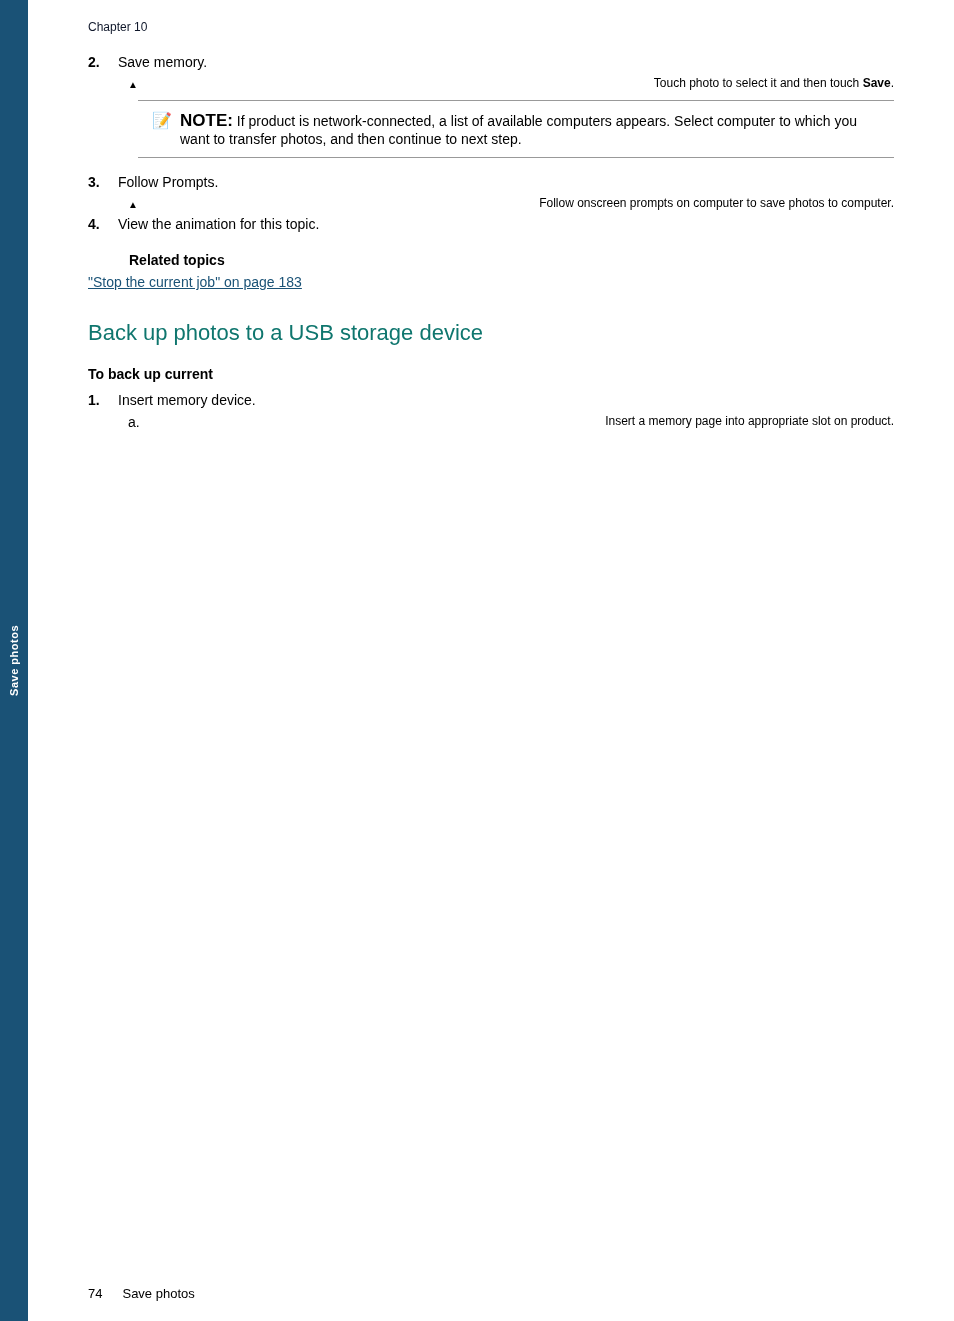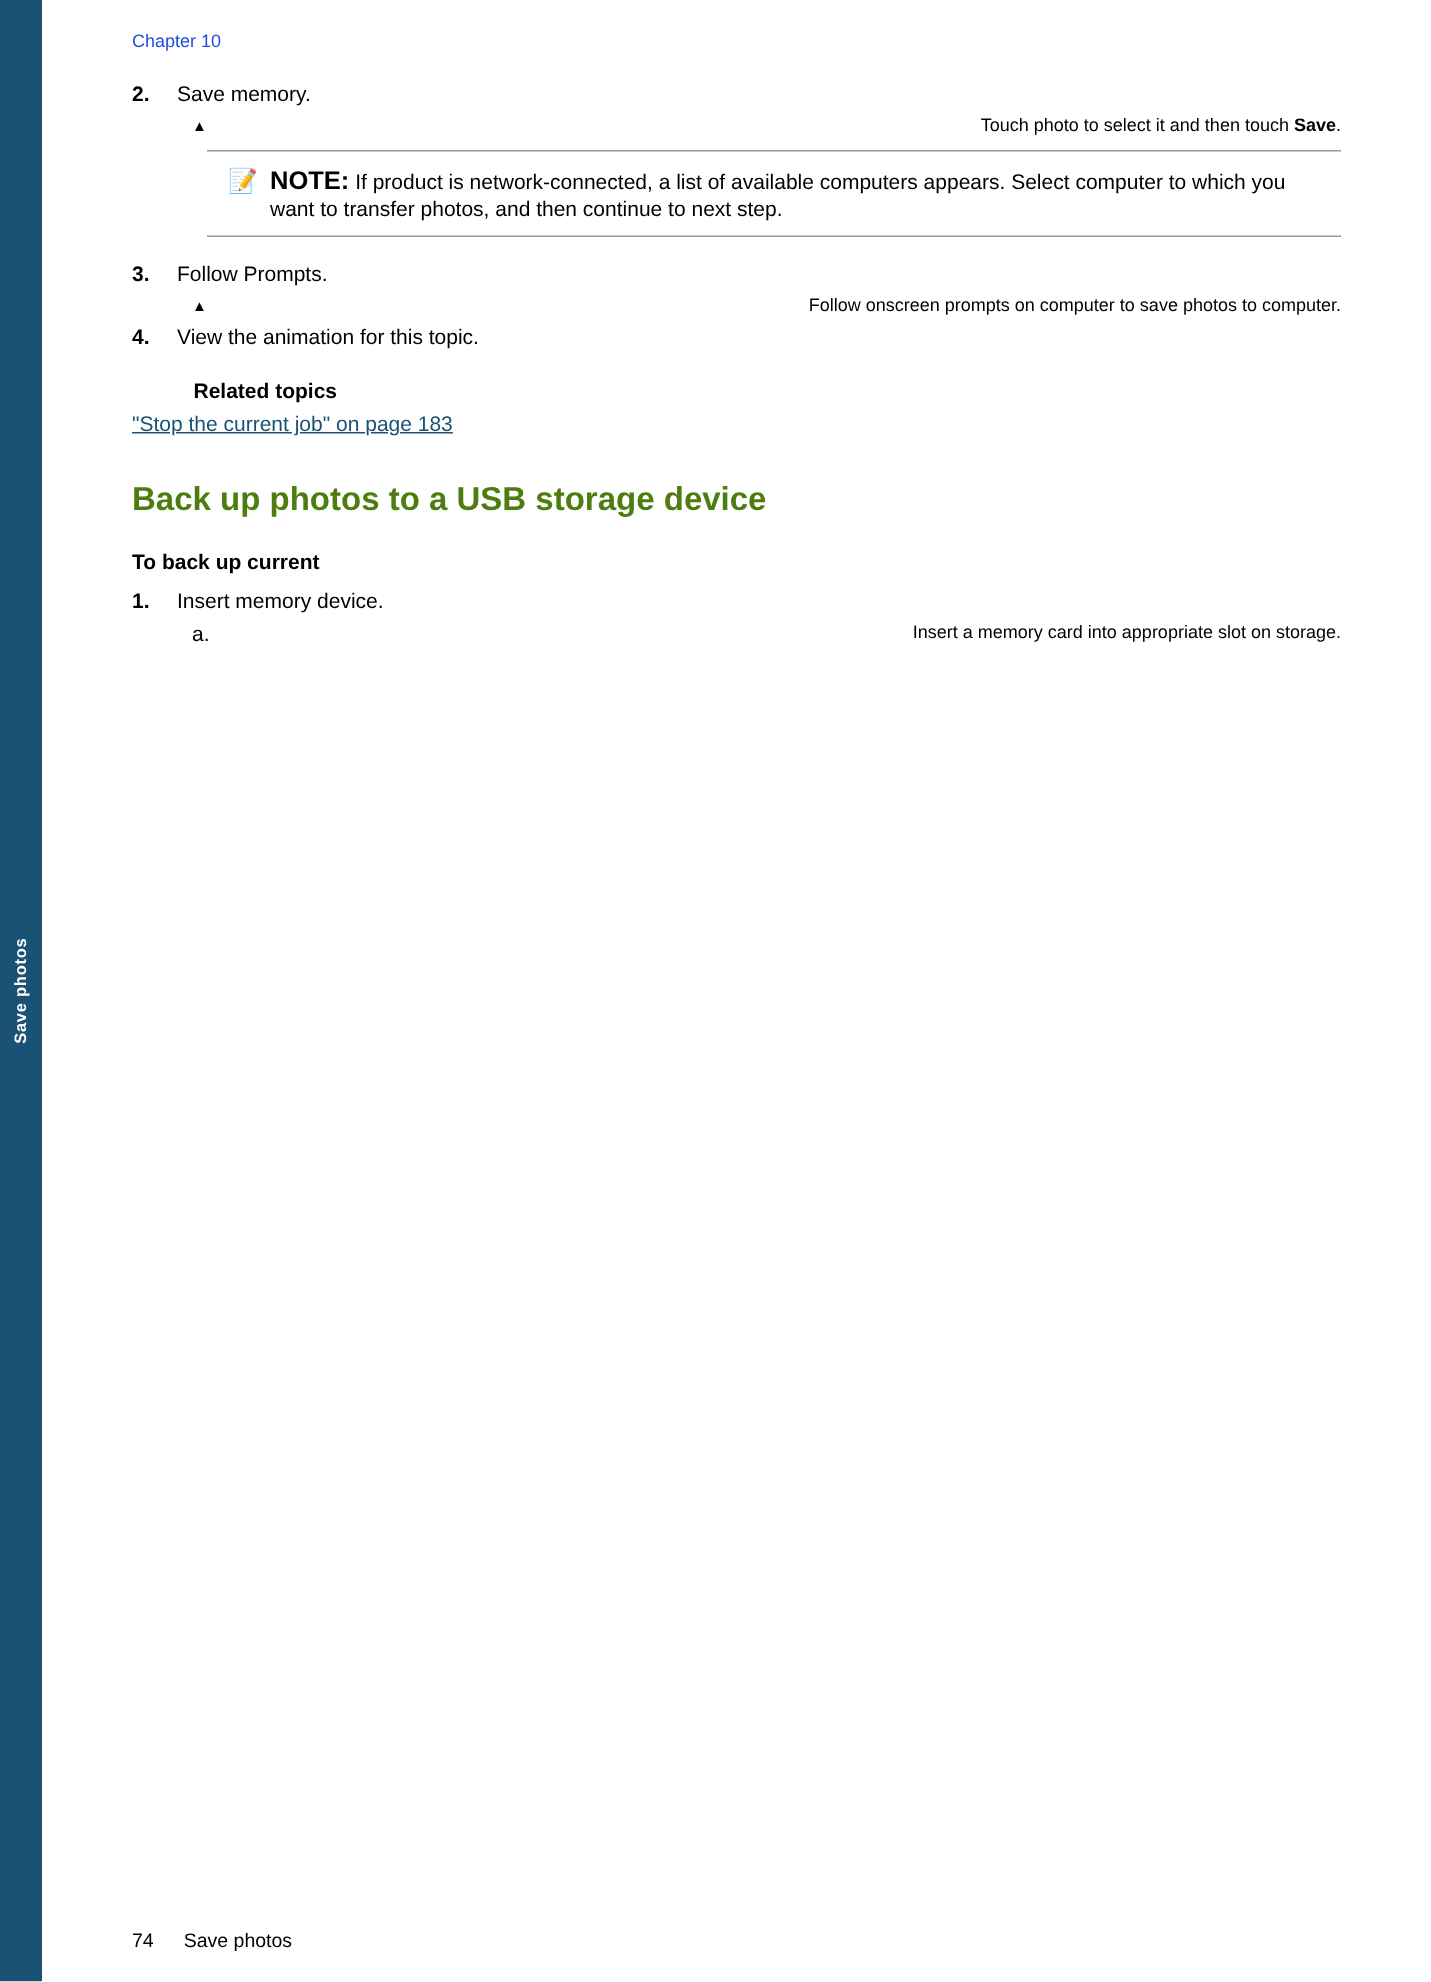--- a/index.html
+++ b/index.html
@@ -46,21 +46,21 @@
       letter-spacing: 0.5px;
     }
 
     .main-content {
       margin-left: 28px;
       padding: 20px 60px 40px 60px;
       flex: 1;
     }
 
     .chapter-label {
-      color: #1d4ed8;
+      color: #0f172a;
       font-size: 12px;
       margin-bottom: 20px;
     }
 
     .item-number {
       font-weight: bold;
       min-width: 30px;
       color: #000;
     }
 
@@ -122,23 +122,23 @@
       padding-left: 41px;
     }
 
     .related-link {
       color: #1a5276;
       text-decoration: underline;
       font-size: 14px;
     }
 
     .section-title {
-      color: #4d7c0f;
+      color: #0f766e;
       font-size: 22px;
-      font-weight: bold;
+      font-weight: normal;
       margin: 30px 0 20px 0;
       border-top: none;
     }
 
     .subsection-heading {
       font-weight: bold;
       font-size: 14px;
       margin-bottom: 10px;
     }
 
@@ -244,21 +244,21 @@
     <div class="subsection-heading">To back up current</div>
 
     <div class="numbered-item-row">
       <span class="item-number">1.</span>
       <div class="item-content">
         <span>Insert memory device.</span>
 
         
         <div class="sub-bullet" style="margin-top: 6px; margin-left: 10px;">
           <span class="sub-letter">a.</span>
-          <span class="sub-bullet-text">Insert a memory card into appropriate slot on storage.</span>
+          <span class="sub-bullet-text">Insert a memory page into appropriate slot on product.</span>
         </div>
       </div>
     </div>
 
     <div class="page-footer">
       <span class="page-number">74</span>
       <span class="footer-chapter">Save photos</span>
     </div>
 
   </div>

